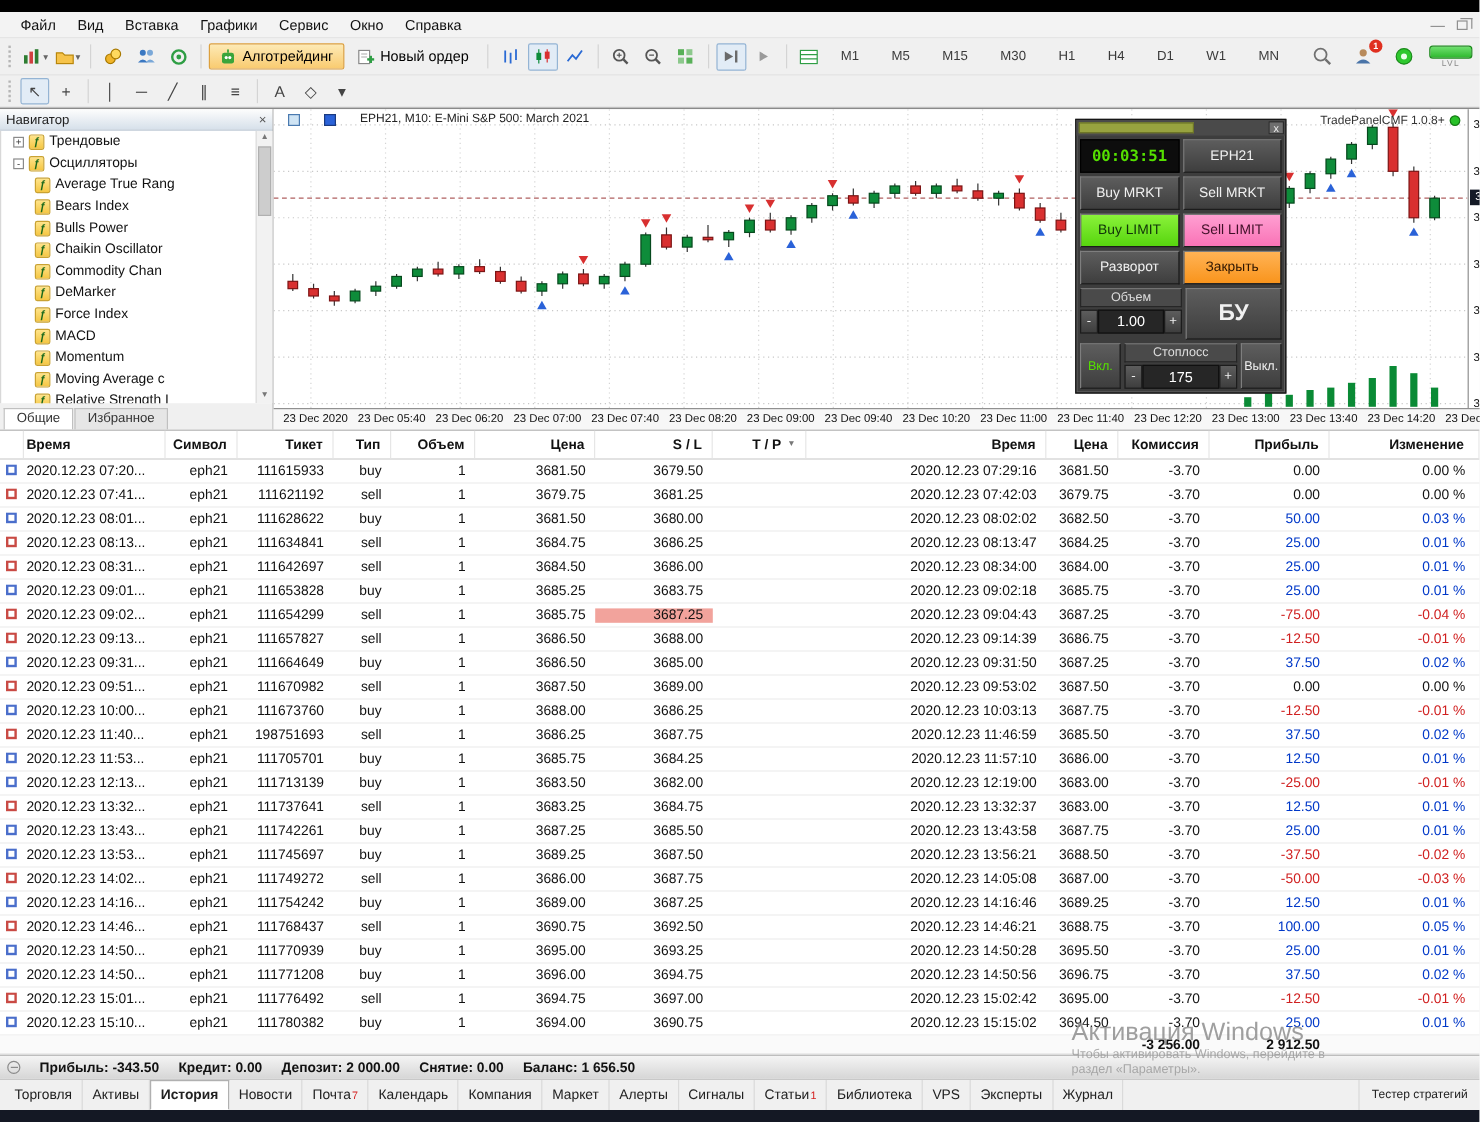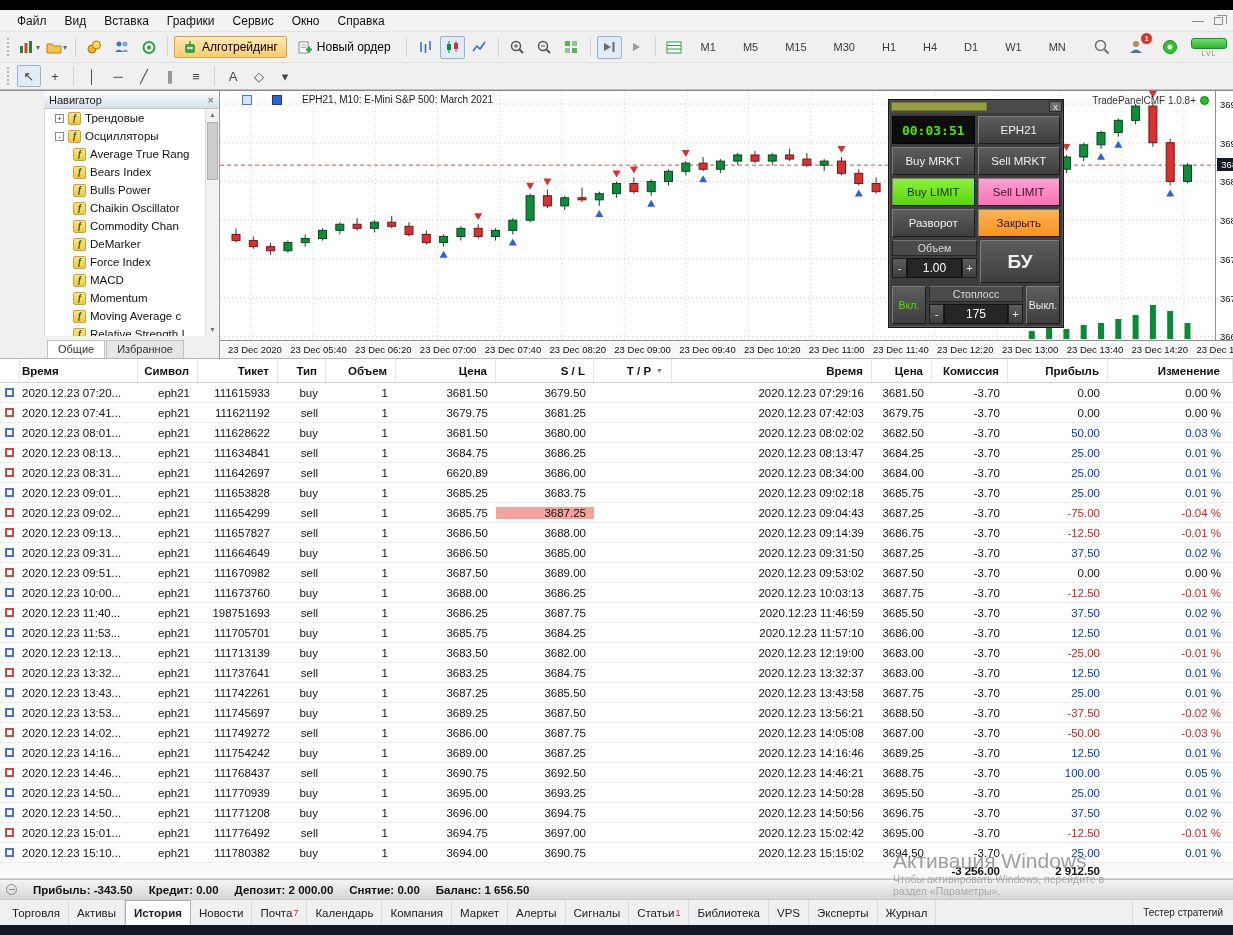--- a/index.html
+++ b/index.html
@@ -36,21 +36,21 @@
   .badge-wrap { position:relative; }
   .tb-badge { position:absolute; top:-4px; right:-5px; background:#e03020; color:#fff; font-size:7.5px; min-width:11px; height:11px; border-radius:6px; display:flex; align-items:center; justify-content:center; font-weight:bold; }
   .lvl-wrap { display:flex; flex-direction:column; align-items:center; gap:1px; }
   .lvl-pill { width:36px; height:11px; background:linear-gradient(#6fe06f,#2eb82e); border:1px solid #1d8a1d; border-radius:3px; }
   .lvl-text { font-size:7px; color:#8a8a8a; letter-spacing:1px; }
   .draw-tool { width:24px; height:22px; display:flex; align-items:center; justify-content:center; font-size:13px; color:#444; border:1px solid transparent; border-radius:2px; }
   .draw-tool.pressed { background:#e2ecf6; border-color:#94b4d4; }
 
   
   .main { height:268px; display:flex; flex:0 0 auto; border-top:1px solid #8a8a8a; }
-  .navigator { width:176px; flex:0 0 auto; display:flex; flex-direction:column; background:#f0f0f0; border-right:1px solid #9a9a9a;margin-left:44px; }
+  .navigator { width:228px; flex:0 0 auto; display:flex; flex-direction:column; background:#f0f0f0; border-right:1px solid #9a9a9a; }
   .nav-header { height:18px; background:linear-gradient(#fdfdfd,#d6e0ea); border-bottom:1px solid #b9c6d4; display:flex; align-items:center; just ify-content:space-between; justify-content:space-between; padding:0 5px; font-size:11px; color:#222; }
   .nav-close { color:#555; font-size:11px; cursor:default; }
   .nav-tree { flex:1; background:#fff; overflow:hidden; position:relative; border-left:1px solid #d8d8d8; }
   .tree-row { height:18px; display:flex; align-items:center; gap:4px; font-size:11.5px; white-space:nowrap; padding-right:16px; }
   .tree-indent-g { width:6px; }
   .tree-indent-i { width:24px; }
   .expander { width:9px; height:9px; border:1px solid #8a8a8a; background:#fff; font-size:8px; line-height:7px; text-align:center; color:#333; flex:0 0 auto; }
   .f-icon { width:13px; height:13px; background:linear-gradient(#ffe48a,#f5c643); border:1px solid #c9a232; border-radius:2px; color:#1c6a1c; font-size:9px; font-style:italic; font-weight:bold; display:flex; align-items:center; justify-content:center; flex:0 0 auto; }
   .nav-scroll { position:absolute; right:0; top:0; bottom:0; width:14px; background:#f2f2f2; border-left:1px solid #dcdcdc; }
   .nav-scroll .arr { height:12px; font-size:7px; color:#777; text-align:center; line-height:12px; }
@@ -61,21 +61,21 @@
   .nav-tab.active { background:#fff; }
 
   
   .chart-region { flex:1; display:flex; flex-direction:column; background:#fff; position:relative; }
   .chart-body { height:250px; display:flex; position:relative; }
   .plot { width:995px; position:relative; }
   .plot svg { position:absolute; left:0; top:0; }
   .axis { width:46px; position:relative; border-left:1px solid #909090; background:#fff; }
   .plabel { position:absolute; left:4px; font-size:9.5px; color:#111; }
   #price-badge { position:absolute; left:1px; right:1px; background:#141a26; color:#fff; text-align:center; font-size:9.5px; padding:1px 0; z-index:2; }
-  .chart-legend { position:absolute; top:3px; left:22px; display:flex; align-items:center; gap:20px; font-size:10px; color:#222; z-index:3; }
+  .chart-legend { position:absolute; top:3px; left:12px; display:flex; align-items:center; gap:20px; font-size:10px; color:#222; z-index:3; }
   .legend-ic1 { width:10px; height:10px; background:#cfe4f4; border:1px solid #4a7ab0; }
   .legend-ic2 { width:10px; height:10px; background:#2a62d8; border:1px solid #1a3a80; }
   .tp-credit { position:absolute; top:4px; right:6px; display:flex; align-items:center; gap:4px; font-size:10px; color:#333; z-index:3; }
   .ea-dot { width:9px; height:9px; border-radius:50%; background:#28c128; border:1px solid #157a15; }
   .time-axis { height:18px; display:flex; justify-content:space-between; align-items:center; padding:0 8px; font-size:9.5px; color:#111; background:#f7f7f7; border-top:1px solid #909090; }
 
   
   .tpanel { position:absolute; left:668px; top:8px; width:176px; background:#3d3d3d; border:1px solid #161616; box-shadow:inset 0 0 0 1px #5c5c5c; z-index:6; }
   .tp-titlebar { height:13px; background:#4a4a4a; position:relative; }
   .tp-progress { position:absolute; left:2px; top:2px; width:96px; height:9px; background:#97a23f; border:1px solid #6d7527; }
@@ -764,21 +764,21 @@
           <div class="cell num pos">25.00</div>
           <div class="cell num last pos">0.01 %</div>
         </div>
         <div class="hrow trow">
           <div class="cell"><span class="mk mk-sell"></span></div>
           <div class="cell left">2020.12.23 08:31...</div>
           <div class="cell num">eph21</div>
           <div class="cell num">111642697</div>
           <div class="cell num">sell</div>
           <div class="cell num">1</div>
-          <div class="cell num">6620.89</div>
+          <div class="cell num">3684.50</div>
           <div class="cell num">3686.00</div>
           <div class="cell num"></div>
           <div class="cell num">2020.12.23 08:34:00</div>
           <div class="cell num">3684.00</div>
           <div class="cell num">-3.70</div>
           <div class="cell num pos">25.00</div>
           <div class="cell num last pos">0.01 %</div>
         </div>
         <div class="hrow trow">
           <div class="cell"><span class="mk mk-buy"></span></div>

